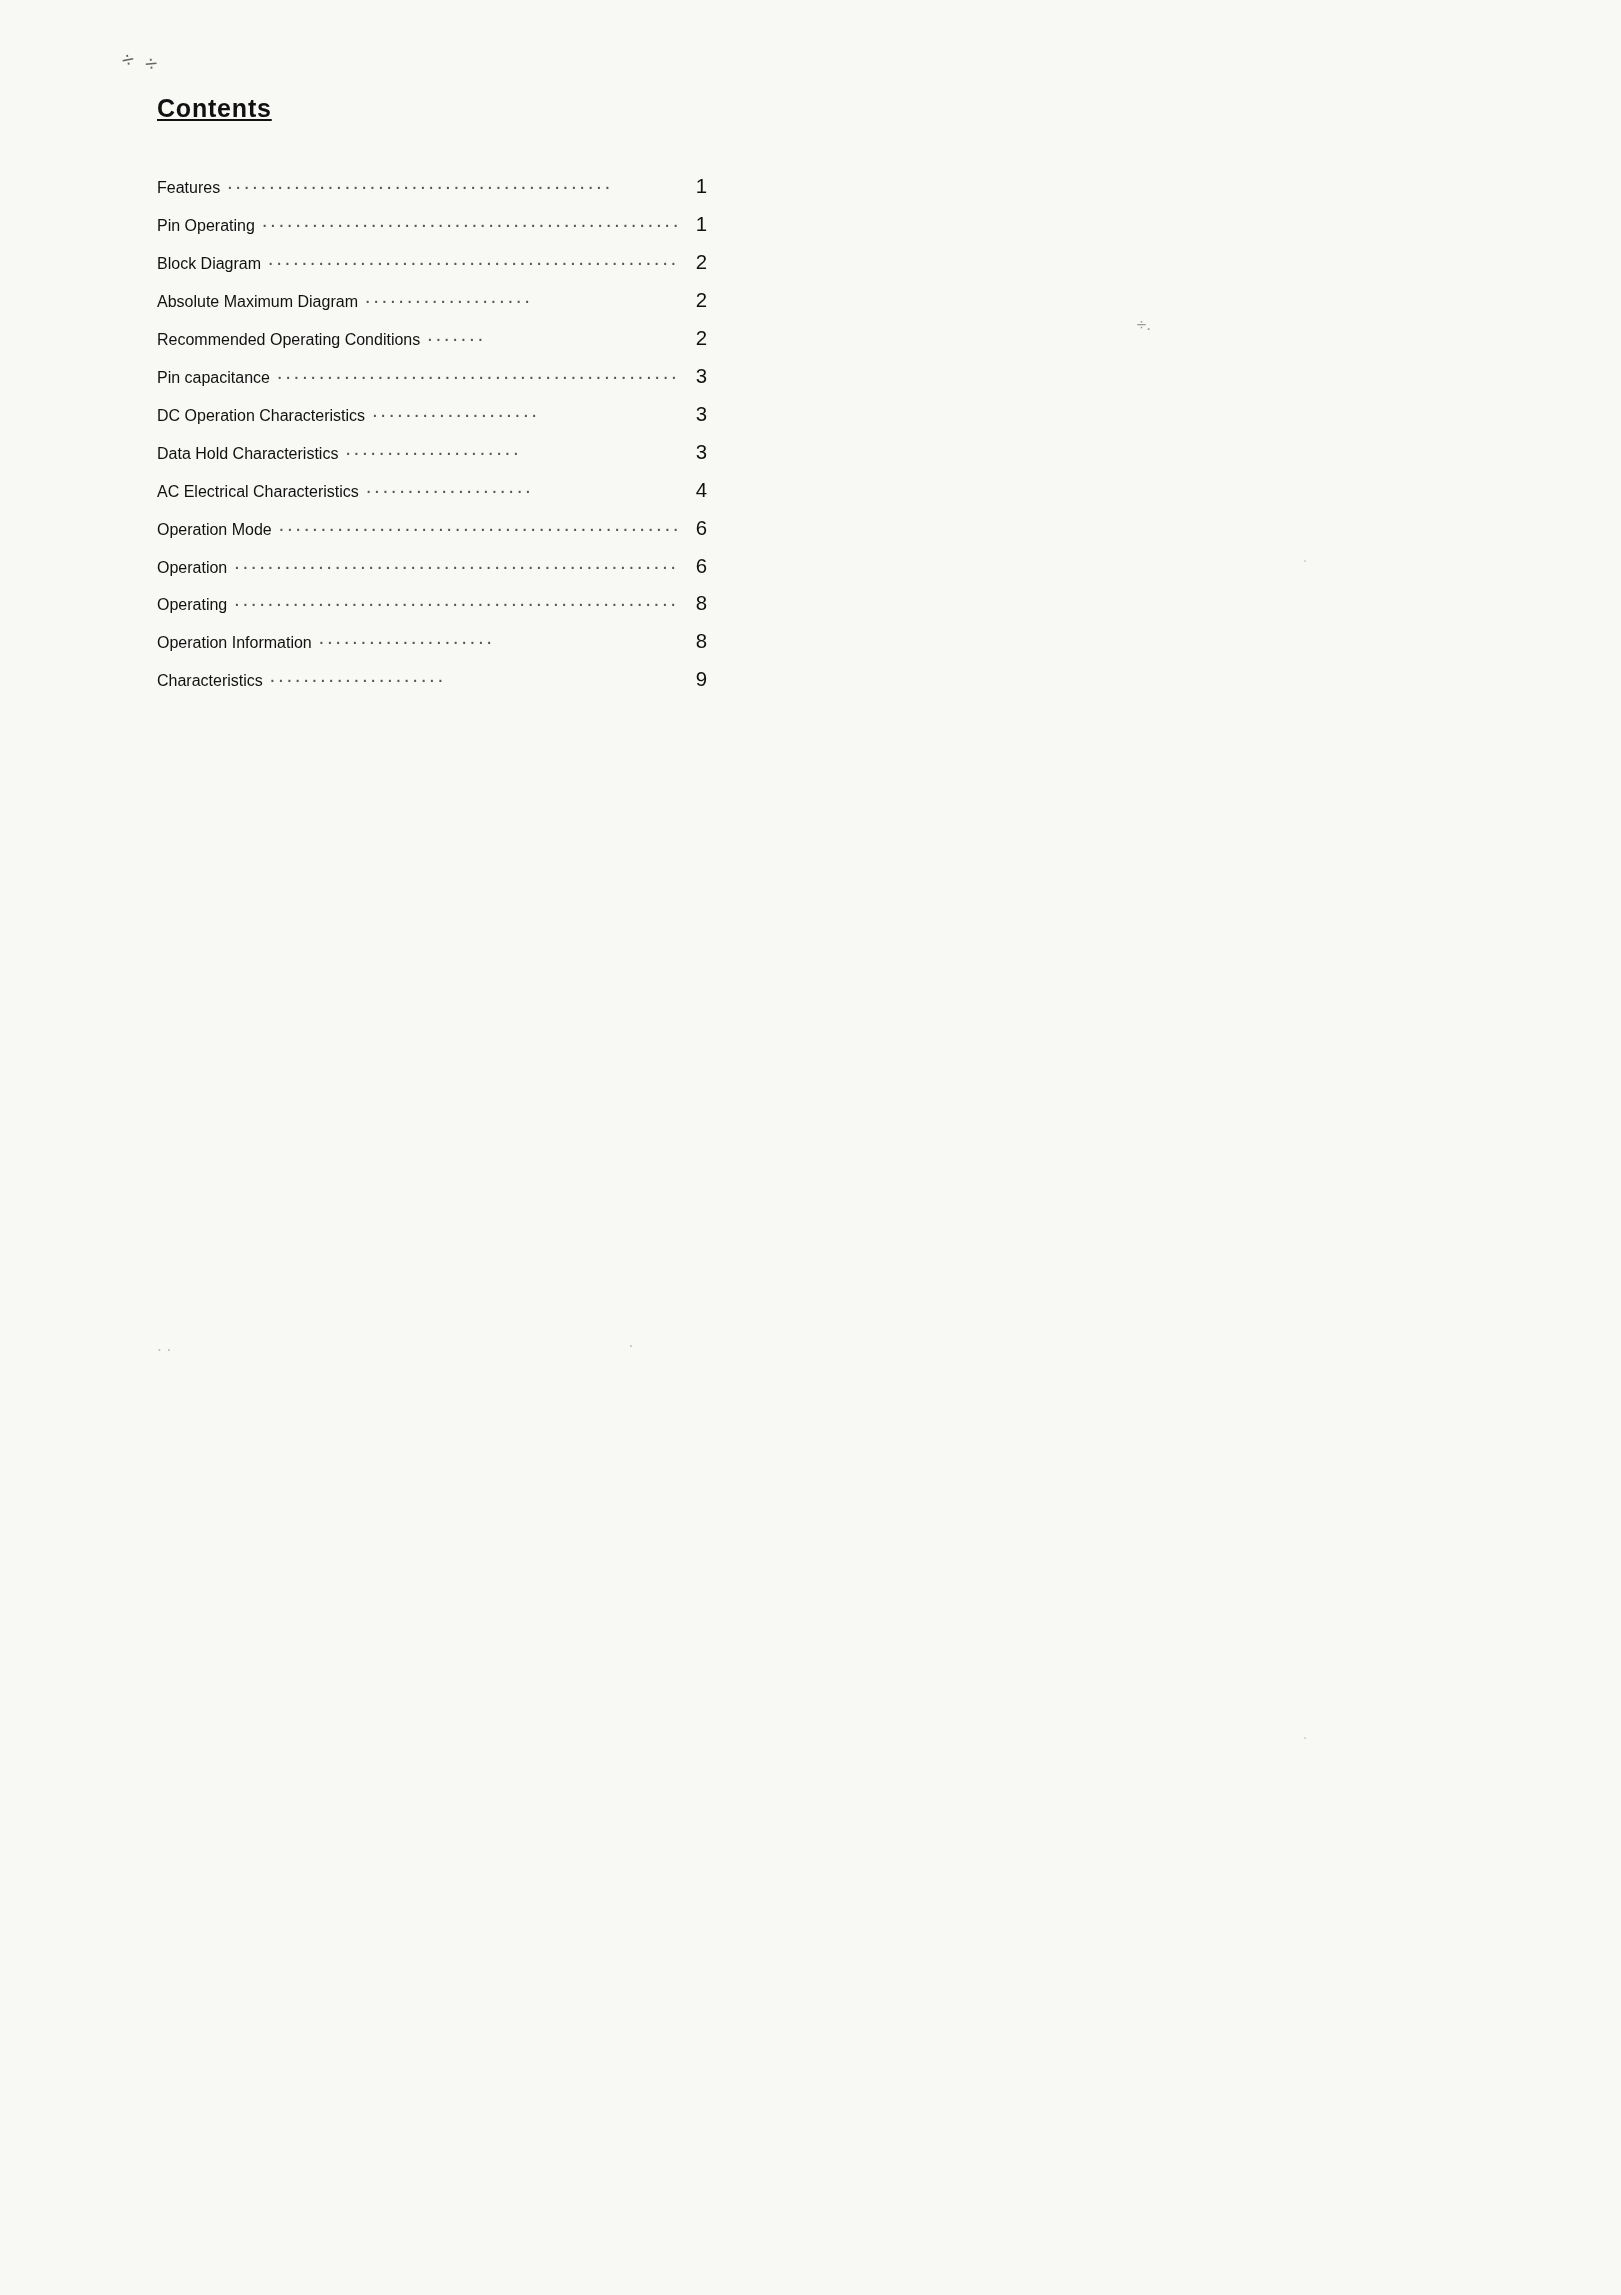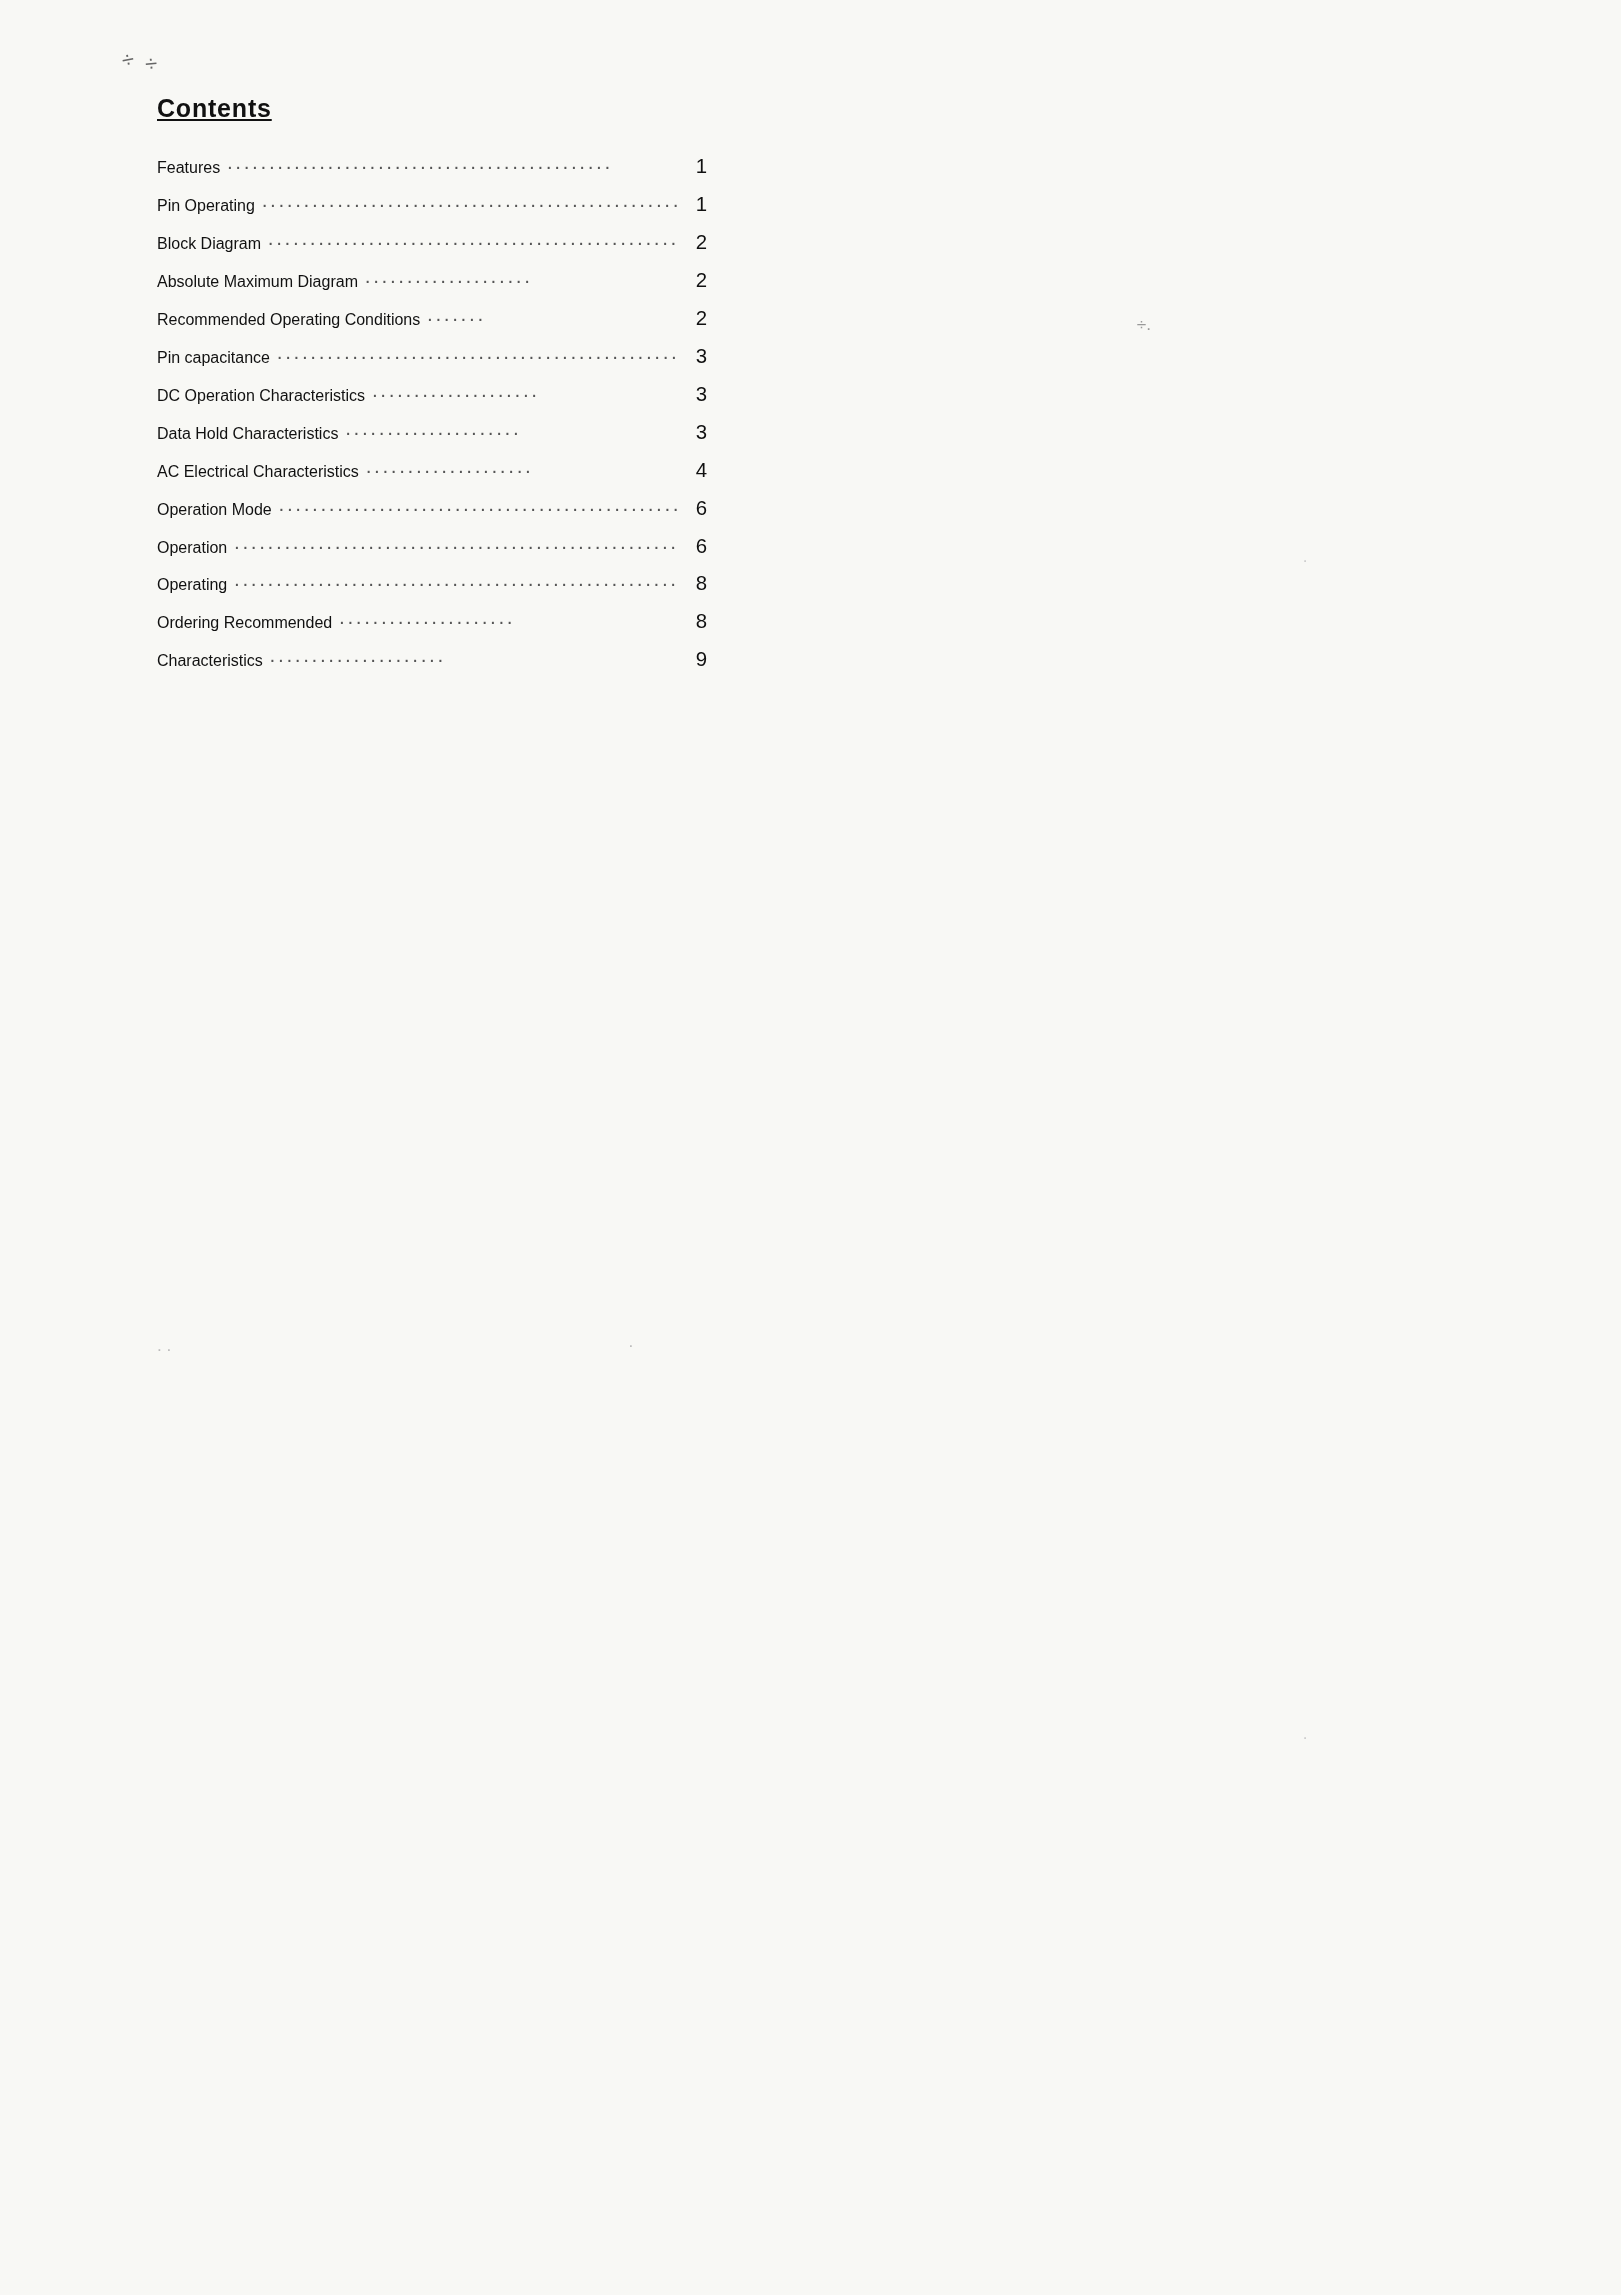--- a/index.html
+++ b/index.html
@@ -28,21 +28,21 @@
       position: absolute;
       top: 94px;
       left: 157px;
       width: 550px;
     }
 
     .contents-title {
       font-size: 25px;
       font-weight: bold;
       text-decoration: underline;
-      margin-bottom: 29px;
+      margin-bottom: 49px;
       color: #111;
       letter-spacing: 0.8px;
     }
 
     .toc-row {
       display: flex;
       align-items: baseline;
       margin-bottom: 9.4px;
       font-size: 20.4px;
       color: #111;
@@ -220,21 +220,21 @@
         <span class="toc-page">6</span>
       </div>
 
       <div class="toc-row">
         <span class="toc-label">Operating</span>
         <span class="toc-dots">·····················································</span>
         <span class="toc-page">8</span>
       </div>
 
       <div class="toc-row">
-        <span class="toc-label">Ordering Recommended</span>
+        <span class="toc-label">Operation Information</span>
         <span class="toc-dots">·····················</span>
         <span class="toc-page">8</span>
       </div>
 
       <div class="toc-row">
         <span class="toc-label">Characteristics</span>
         <span class="toc-dots">·····················</span>
         <span class="toc-page">9</span>
       </div>
 

